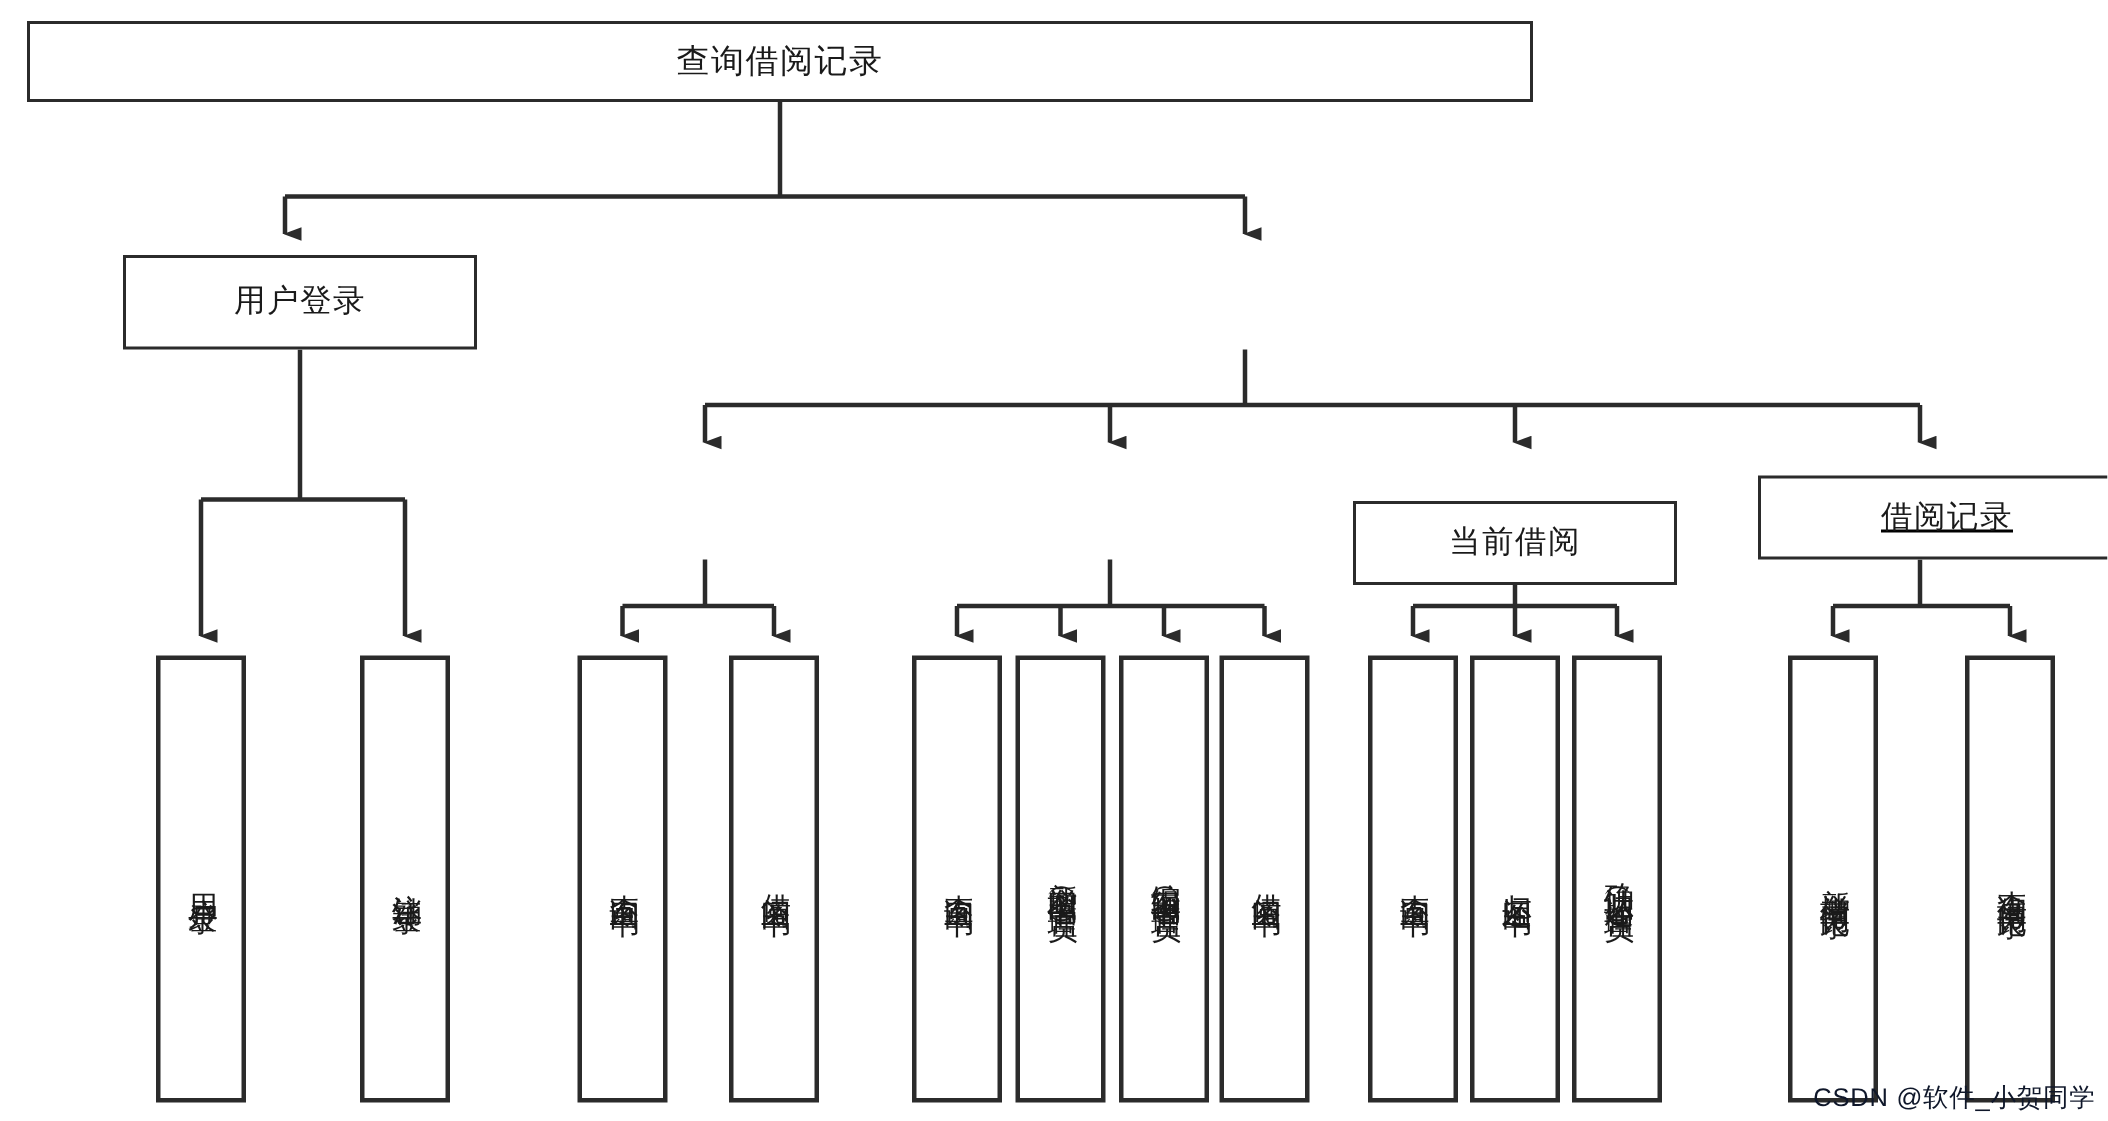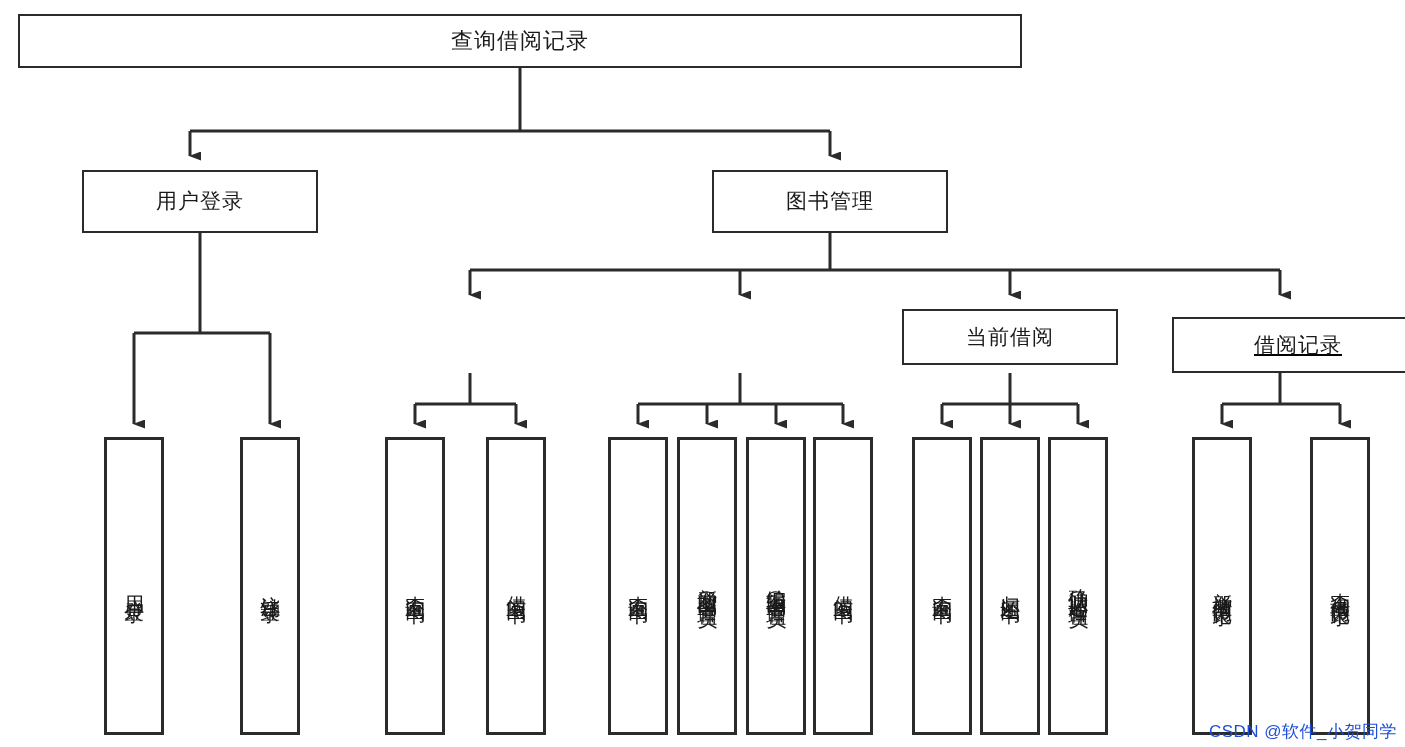--- a/index.html
+++ b/index.html
@@ -50,21 +50,21 @@
     position:absolute;
     left:0;top:0;
     width:1405px;height:747px;
     pointer-events:none;
   }
   .wm{
     position:absolute;
     right:8px;
     bottom:4px;
     font-size:17px;
-    color:#1d4ed8;
+    color:#0f172a;
     letter-spacing:0.5px;
     white-space:nowrap;
   }
 </style>
 </head>
 <body>
 
 <div id="canvas">
 
   <svg id="wires" viewBox="0 0 1405 747">
@@ -117,25 +117,22 @@
     </g>
   </svg>
 
   <div class="node root" style="left:18px;top:14px;width:1004px;height:54px;">
     <span class="lbl">查询借阅记录</span>
   </div>
 
   <div class="node" style="left:82px;top:170px;width:236px;height:63px;">
     <span class="lbl">用户登录</span>
   </div>
-  <div class="node" style="left:712px;top:170px;width:236px;height:63px;">
-    <span class="lbl">图书管理</span>
-  </div>
 
-  <div class="node" style="left:902px;top:309px;width:216px;height:56px;">
+  <div class="node" style="left:902px;top:334px;width:216px;height:56px;">
     <span class="lbl">当前借阅</span>
   </div>
   <div class="node" style="left:1172px;top:317px;width:252px;height:56px;text-decoration:underline;">
     <span class="lbl">借阅记录</span>
   </div>
 
   <div class="node vert" style="left:104px;top:437px;width:60px;height:298px;">
     <span class="lbl">用户登录</span>
   </div>
   <div class="node vert" style="left:240px;top:437px;width:60px;height:298px;">

